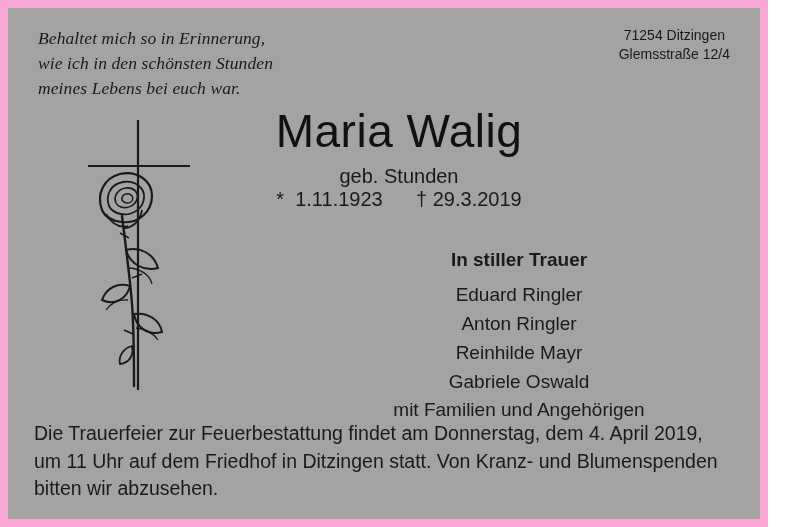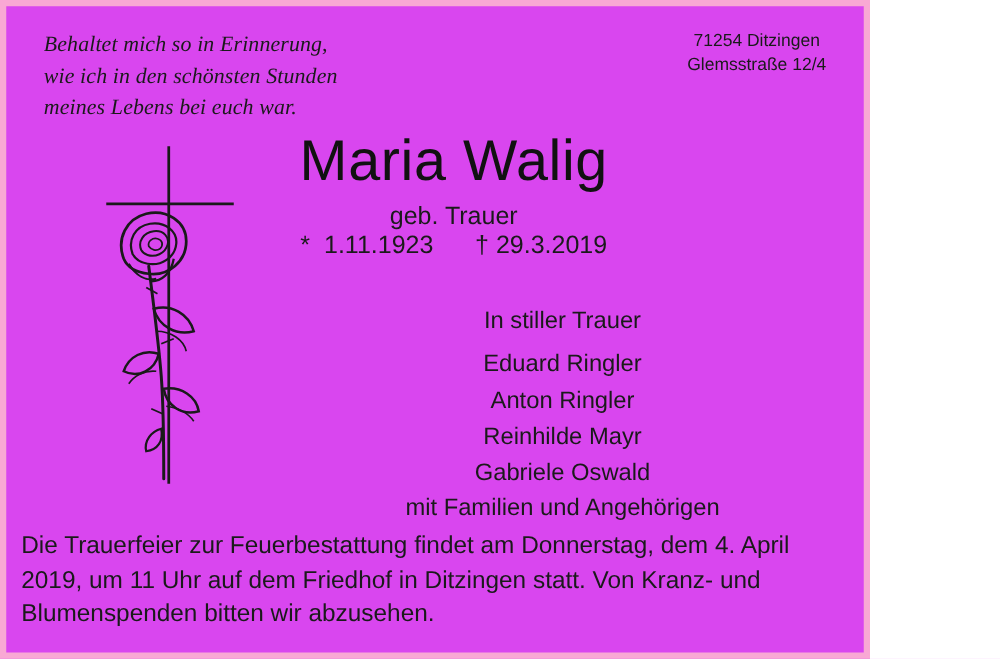--- a/index.html
+++ b/index.html
@@ -9,25 +9,25 @@
   }
   body {
     width: 800px;
     height: 527px;
     font-family: "Liberation Sans", sans-serif;
     color: #1a1a1a;
     overflow: hidden;
   }
   .obituary {
     position: relative;
-    width: 696px;
+    width: 768px;
     height: 527px;
     box-sizing: border-box;
-    border: 5px solid #f9a8d4;
-    background: #d946ef;
+    border: 8px solid #f9a8d4;
+    background: #a3a3a3;
   }
   .inner {
     position: relative;
     width: 100%;
     height: 100%;
     box-sizing: border-box;
     padding: 18px 26px 10px 26px;
   }
 
   
@@ -91,36 +91,36 @@
   .mourners {
     position: absolute;
     top: 238px;
     right: 26px;
     width: 430px;
     text-align: center;
     font-size: 19px;
     line-height: 1.52;
     color: #1a1a1a;
   }
-  .mourners .lead { margin-bottom: 6px; }
+  .mourners .lead { margin-bottom: 6px; font-weight: bold; }
   .mourners .person { white-space: nowrap; }
 
   
   .art {
     position: absolute;
     left: 74px;
     top: 110px;
     width: 130px;
     height: 285px;
   }
 
   
   .footer {
     position: absolute;
-    left: 12px;
+    left: 26px;
     right: 26px;
     bottom: 16px;
     font-size: 19.5px;
     line-height: 1.42;
     color: #1a1a1a;
     text-align: left;
     margin-top: 27px;
   }
 </style>
 </head>
@@ -164,21 +164,21 @@
         <path d="M50 228 C 42 230, 36 238, 38 246 C 47 245, 52 238, 50 228 Z" stroke="#1a1a1a" stroke-width="1.8" fill="none"></path>
 
         <path d="M47 120 L 38 115" stroke="#1a1a1a" stroke-width="1.5"></path>
         <path d="M50 160 L 60 156" stroke="#1a1a1a" stroke-width="1.5"></path>
         <path d="M51 216 L 42 212" stroke="#1a1a1a" stroke-width="1.5"></path>
       </svg>
     </div>
 
     <div class="center-block">
       <div class="name">Maria Walig</div>
-      <div class="maiden">geb. Trauer</div>
+      <div class="maiden">geb. Stunden</div>
       <div class="dates">*  1.11.1923      † 29.3.2019</div>
     </div>
 
     <div class="mourners">
       <div class="lead">In stiller Trauer</div>
       <div class="person">Eduard Ringler</div>
       <div class="person">Anton Ringler</div>
       <div class="person">Reinhilde Mayr</div>
       <div class="person">Gabriele Oswald</div>
       <div class="person">mit Familien und Angehörigen</div>

